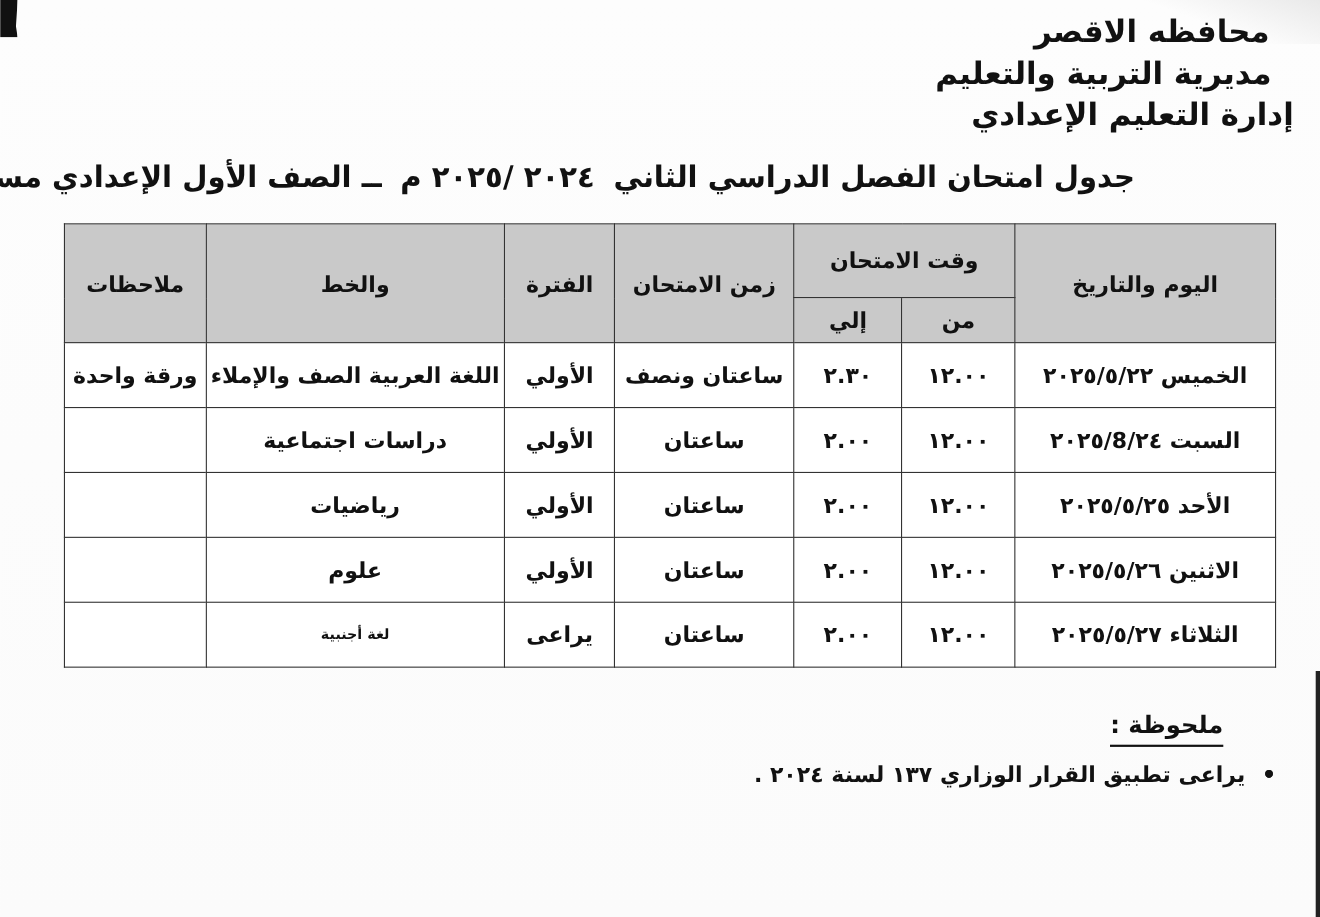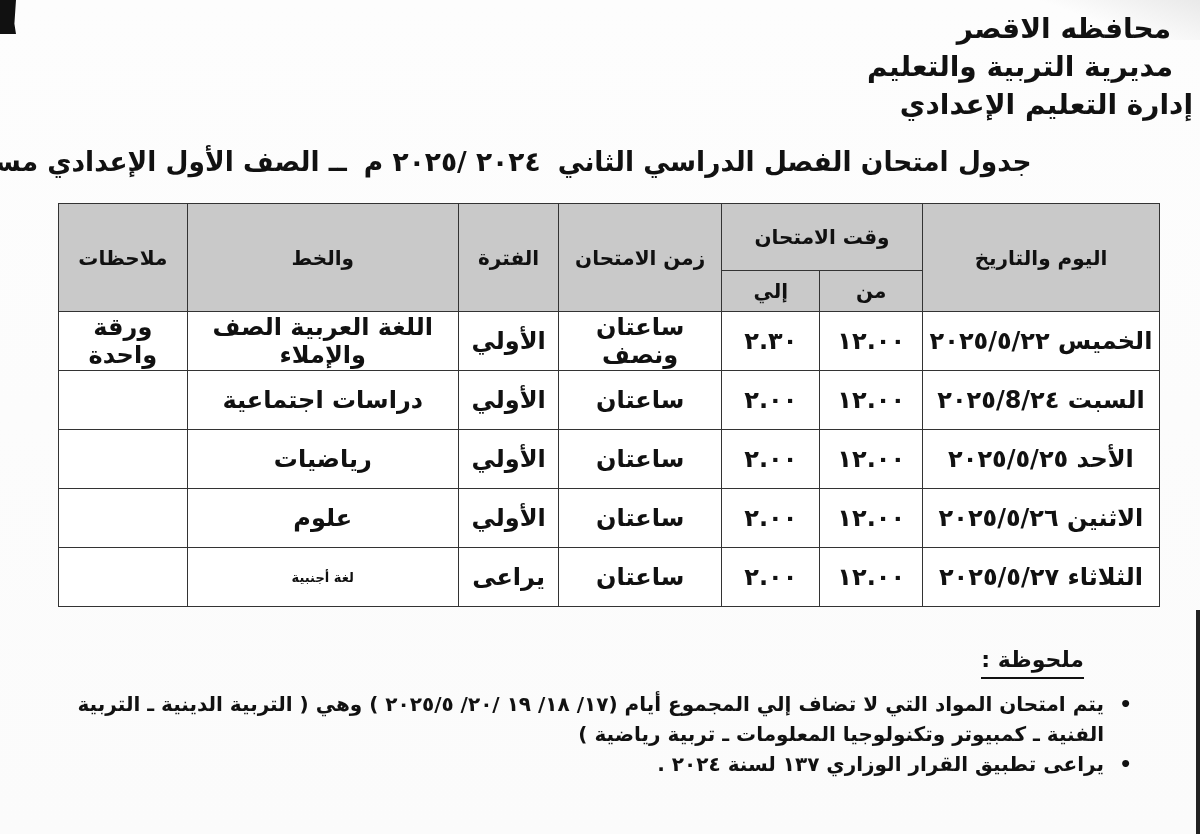--- a/index.html
+++ b/index.html
@@ -40,21 +40,21 @@
     .fold-shadow {
       position: absolute;
       left: 1040px;
       top: 0;
       width: 160px;
       height: 40px;
       background: linear-gradient(200deg, #e9e9e9 0%, rgba(255,255,255,0) 60%);
     }
     .header-block {
       position: absolute;
-      right: 7px;
+      right: 24px;
       top: 10px;
       width: 420px;
       text-align: right;
       direction: rtl;
     }
     .header-line {
       font-weight: bold;
       font-size: 28px;
       line-height: 38px;
       white-space: nowrap;
@@ -95,39 +95,39 @@
     table.schedule th {
       background: #c9c9c9;
       font-size: 20px;
     }
     .hdr-row1 th { height: 66px; }
     .hdr-row2 th { height: 40px; }
     .hdr-group { height: 66px; }
     .hdr-sub { height: 40px; }
     table.schedule td {
       height: 58px;
-      font-size: 24px;
+      font-size: 20px;
       background: #ffffff;
     }
     td.subject-cell { font-size: 16px; }
     td.subject-cell.big { font-size: 13px; }
     td.notes-cell { font-size: 17px; }
     td.to-cell { vertical-align: top; padding-top: 10px; }
     td.to-cell.mid { vertical-align: middle; padding-top: 0; }
     col.c-date { width: 236px; }
     col.c-from { width: 102px; }
     col.c-to { width: 98px; }
     col.c-dur { width: 162px; }
     col.c-period { width: 100px; }
     col.c-subject { width: 270px; }
     col.c-notes { width: 128px; }
 
     .notes-section {
       position: absolute;
-      right: 68px;
+      right: 40px;
       top: 645px;
       width: 1100px;
       direction: rtl;
       text-align: right;
     }
     .notes-heading {
       font-weight: bold;
       font-size: 22px;
       line-height: 30px;
       display: inline-block;
@@ -246,21 +246,20 @@
         <td class="notes-cell"></td>
       </tr>
     </tbody>
   </table>
 
   <div class="notes-section">
     <div class="notes-heading">ملحوظة :</div>
     <ul class="notes-list">
       <li class="note-item">
         <span class="note-bullet">•</span>
-        <span class="note-text">يتم امتحان المواد التي لا تضاف إلي المجموع أيام (١٧/ ١٨/ ١٩ /٢٠/ ٢٠٢٥/٥ ) وهي ( التربية الدينية ـ التربية الفنية ـ كمبيوتر وتكنولوجيا المعلومات ـ تربية رياضية )</span>
       </li>
       <li class="note-item">
         <span class="note-bullet">•</span>
         <span class="note-text">يراعى تطبيق القرار الوزاري   ١٣٧   لسنة ٢٠٢٤ .</span>
       </li>
     </ul>
   </div>
 </div>
 
 </body></html>

